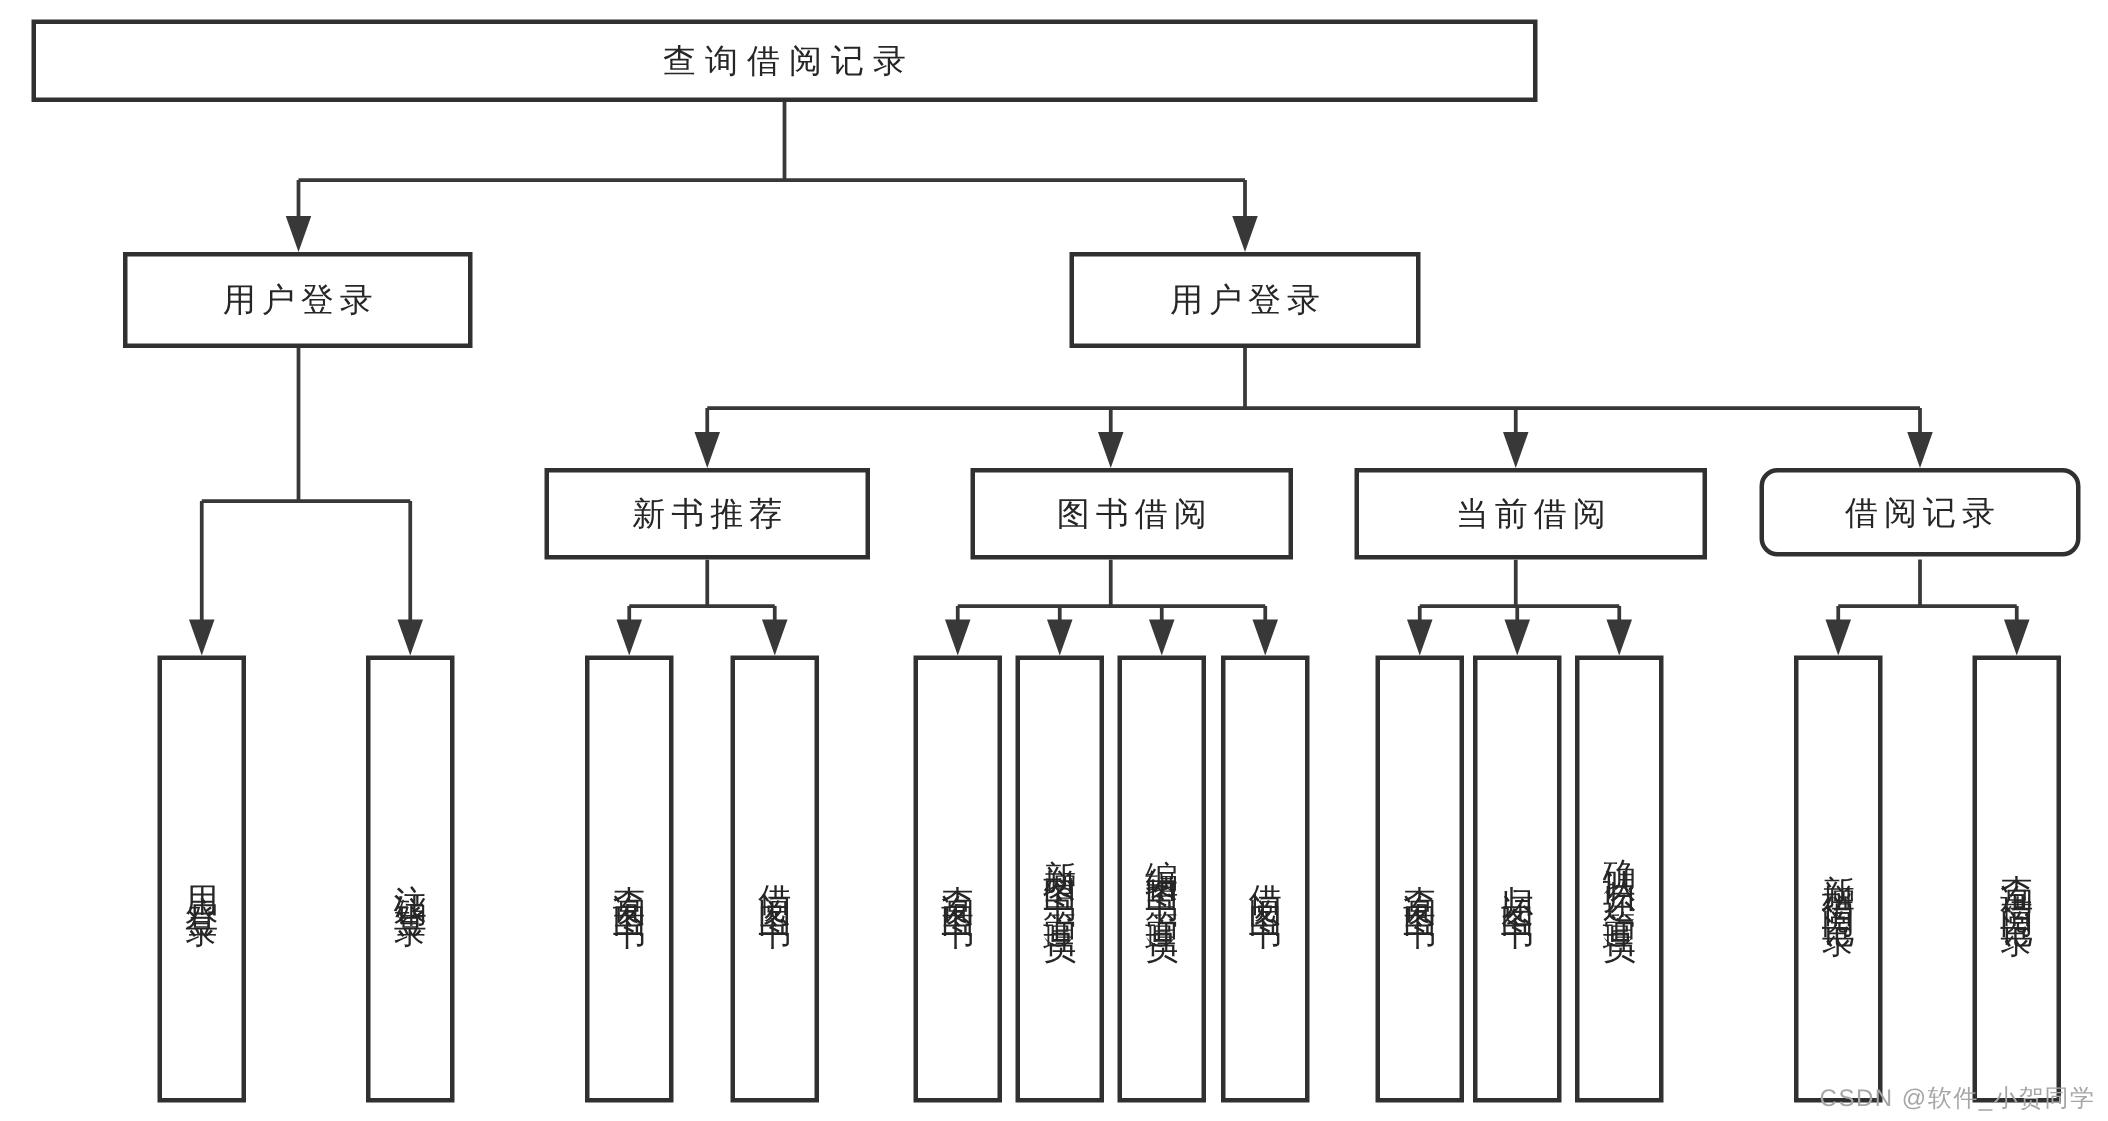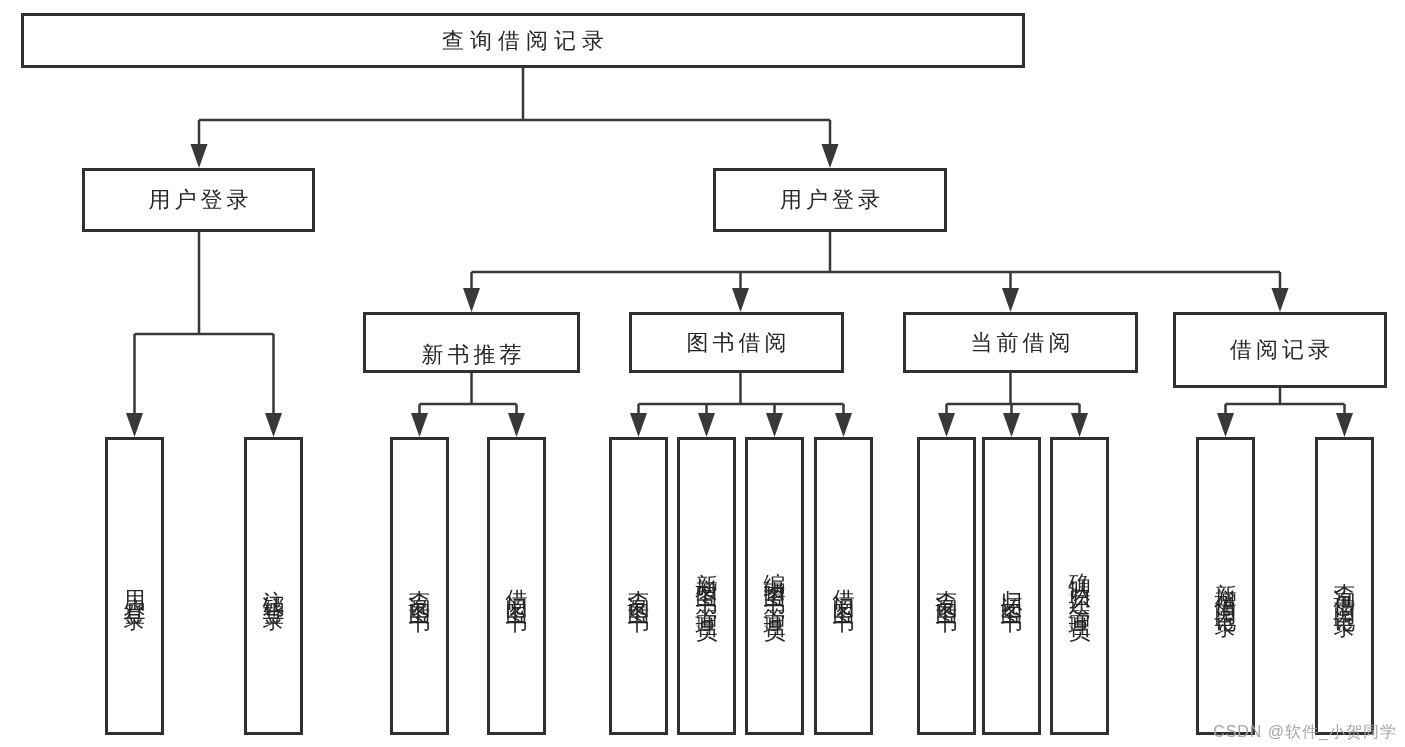--- a/index.html
+++ b/index.html
@@ -100,30 +100,30 @@
     <span class="lbl">查询借阅记录</span>
   </div>
 
   <div class="node" style="left:82px;top:168px;width:233px;height:64px;">
     <span class="lbl">用户登录</span>
   </div>
   <div class="node" style="left:713px;top:168px;width:234px;height:64px;">
     <span class="lbl">用户登录</span>
   </div>
 
-  <div class="node" style="left:363px;top:312px;width:217px;height:61px;align-items:flex-end;">
+  <div class="node" style="left:363px;top:312px;width:217px;height:61px;">
     <span class="lbl">新书推荐</span>
   </div>
-  <div class="node" style="left:629px;top:312px;width:215px;height:61px;">
+  <div class="node" style="left:647px;top:312px;width:215px;height:61px;">
     <span class="lbl">图书借阅</span>
   </div>
   <div class="node" style="left:903px;top:312px;width:235px;height:61px;">
     <span class="lbl">当前借阅</span>
   </div>
-  <div class="node" style="left:1173px;top:312px;width:214px;height:76px;">
+  <div class="node" style="left:1173px;top:312px;width:214px;height:59px;border-radius:12px;">
     <span class="lbl">借阅记录</span>
   </div>
 
   <div class="node leaf" style="left:105px;top:437px;width:59px;height:298px;">
     <span class="lbl">用户登录</span>
   </div>
   <div class="node leaf" style="left:244px;top:437px;width:59px;height:298px;">
     <span class="lbl">注销登录</span>
   </div>
 

